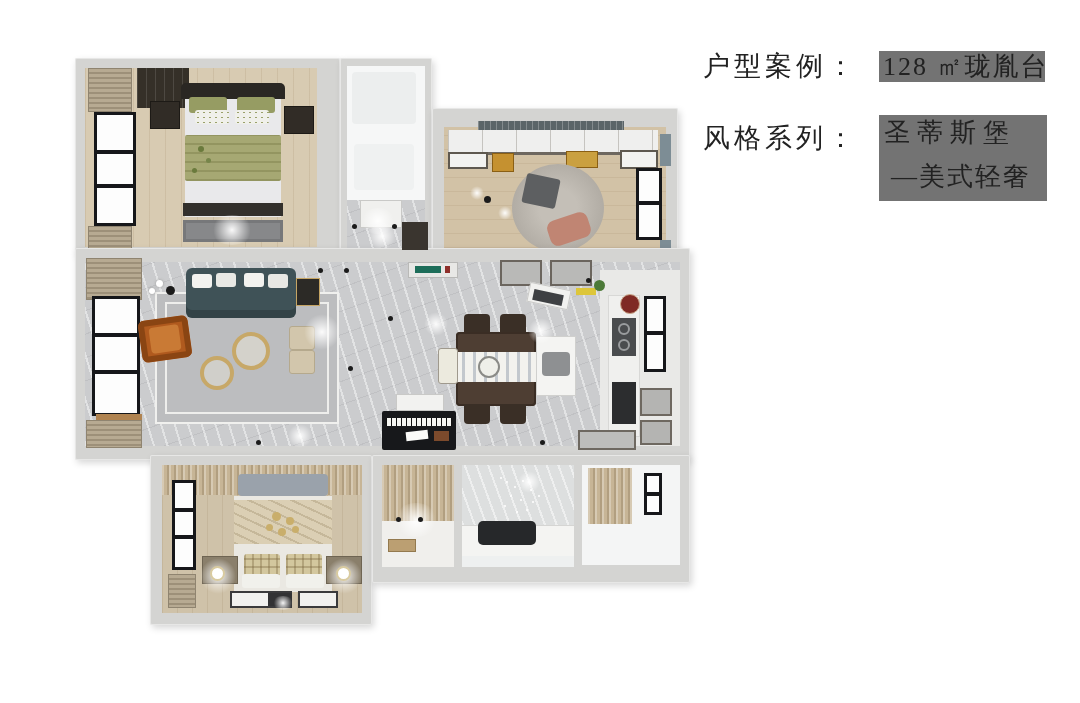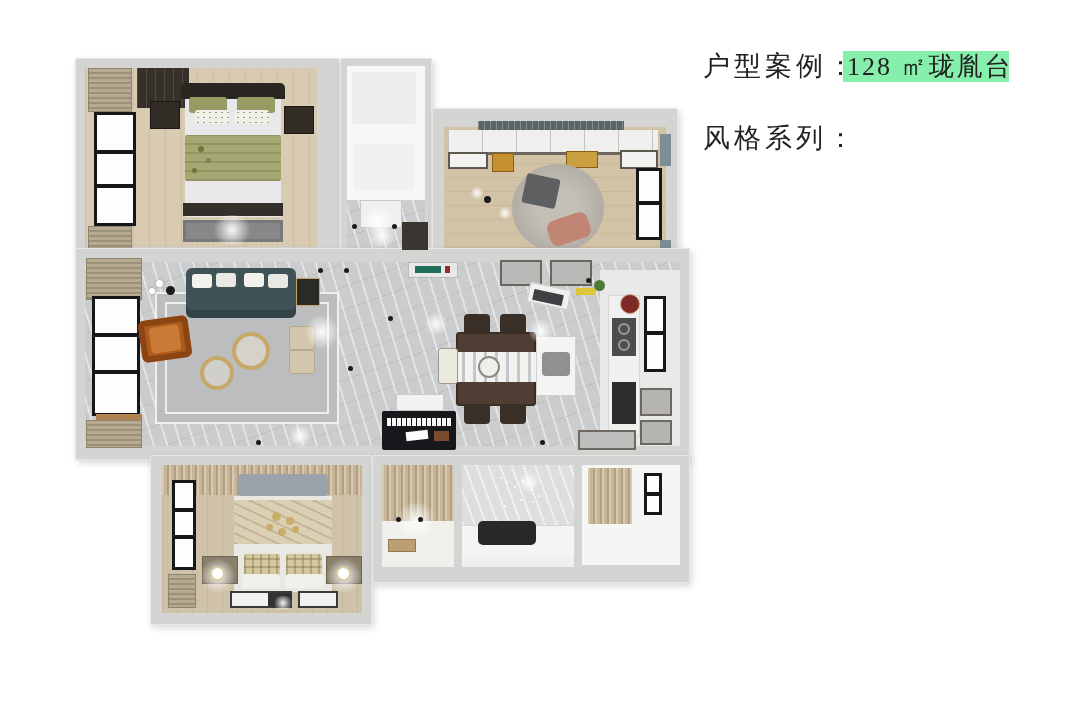--- a/index.html
+++ b/index.html
@@ -17,21 +17,21 @@
   .woodwall{background:#c7b596;background-image:repeating-linear-gradient(90deg,rgba(255,255,255,.28) 0 2px,transparent 2px 5px,rgba(90,70,40,.20) 5px 7px);}
   
   .win{position:absolute;background:#fdfdfd;border:3px solid #16171a;box-sizing:border-box;}
   .win i{position:absolute;left:0;right:0;height:4px;background:#16171a;}
   .blind{position:absolute;background:repeating-linear-gradient(180deg,#b7aa92 0 3px,#9d9079 3px 5px);border:1px solid #8f8possible;border:1px solid #8f8470;box-sizing:border-box;}
   .dot{position:absolute;width:5px;height:5px;background:#1b1b1b;border-radius:50%;}
   .glow{position:absolute;border-radius:50%;background:radial-gradient(circle,rgba(255,255,255,.95) 0%,rgba(255,255,255,0) 70%);}
   .gold{background:#c9ae6b;border-radius:50%;position:absolute;}
   
   .lab{position:absolute;color:#222;font-size:27px;letter-spacing:4px;line-height:32px;white-space:nowrap;}
-  .hl{position:absolute;background:#86efac;color:#222;}
+  .hl{position:absolute;background:#737373;color:#222;margin-left:36px;}
   .hl .t{font-size:26px;letter-spacing:2px;line-height:30px;white-space:nowrap;}
   .plaid{background:#d3c79e;background-image:repeating-linear-gradient(0deg,rgba(120,100,60,.35) 0 2px,transparent 2px 8px),repeating-linear-gradient(90deg,rgba(120,100,60,.35) 0 2px,transparent 2px 8px);}
   .spark{position:absolute;width:2px;height:2px;background:#fff;border-radius:50%;
     box-shadow:6px 4px 0 #fff,14px 9px 0 #fff,22px 3px 0 #fff,30px 12px 0 #fff,10px 18px 0 #fff,
     20px 22px 0 #fff,32px 24px 0 #fff,4px 28px 0 #fff,26px 32px 0 #fff,38px 18px 0 #fff,16px 34px 0 #fff;}
 </style>
 </head>
 <body>
 
 <div class="canvas">
@@ -246,14 +246,18 @@
     <div class="win" style="left:272px;top:18px;width:18px;height:42px;">
         <i style="top:45%"></i>
       </div>
   </div>
 
   <div class="lab" style="left:703px;top:50px;">户型案例：</div>
   <div class="hl" style="left:843px;top:51px;width:166px;height:31px;display:flex;align-items:center;">
     <span class="t" style="padding-left:4px;">128 ㎡珑胤台</span>
   </div>
   <div class="lab" style="left:703px;top:122px;">风格系列：</div>
+  <div class="hl" style="left:843px;top:115px;width:168px;height:86px;">
+    <div class="t" style="padding:3px 0 0 5px;letter-spacing:7px;">圣蒂斯堡</div>
+    <div class="t" style="margin-top:14px;padding-left:12px;">—美式轻奢</div>
+  </div>
 
 </div>
 
 </body></html>

